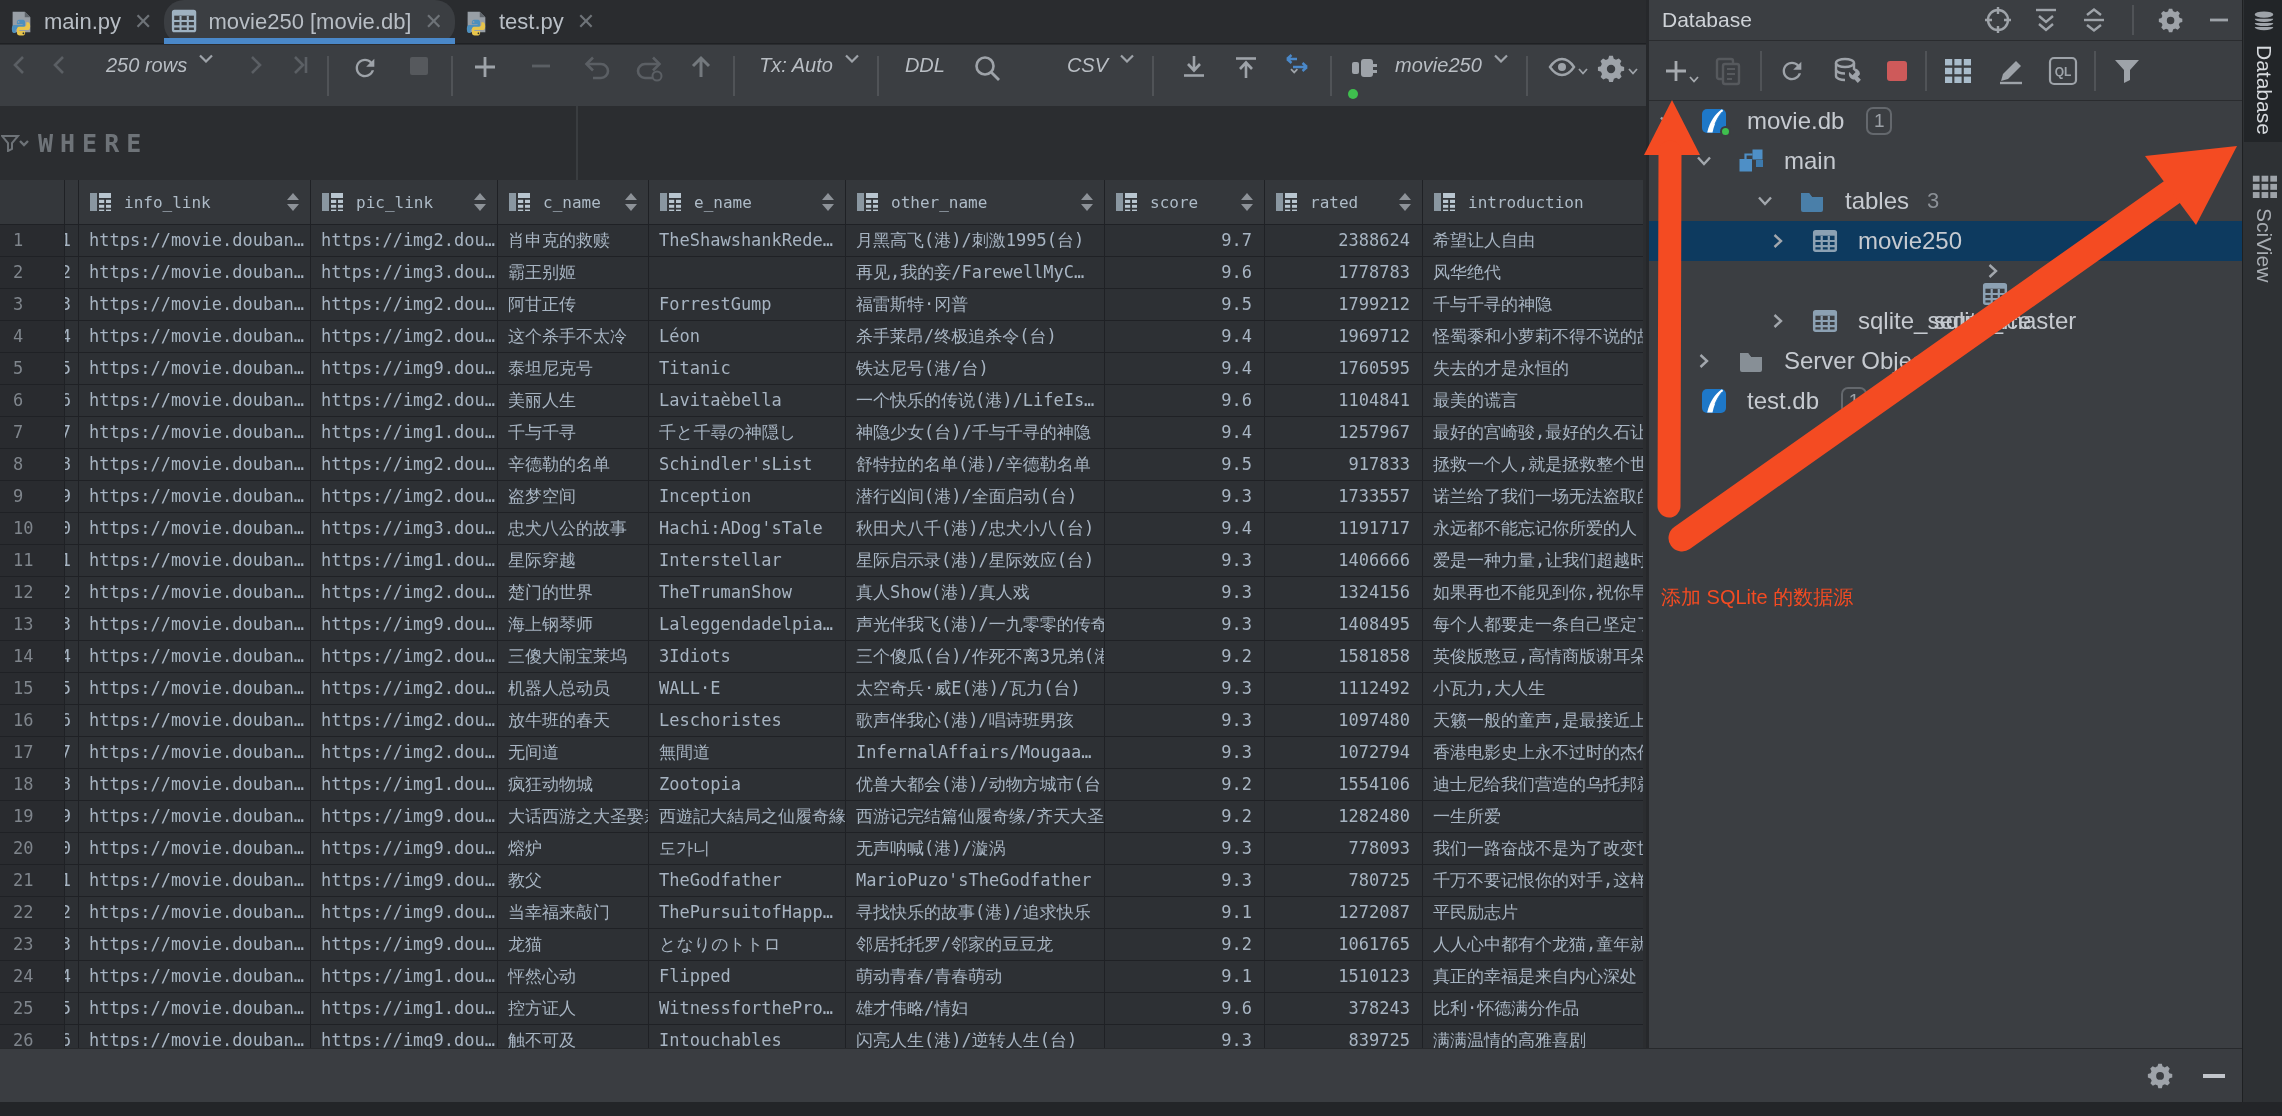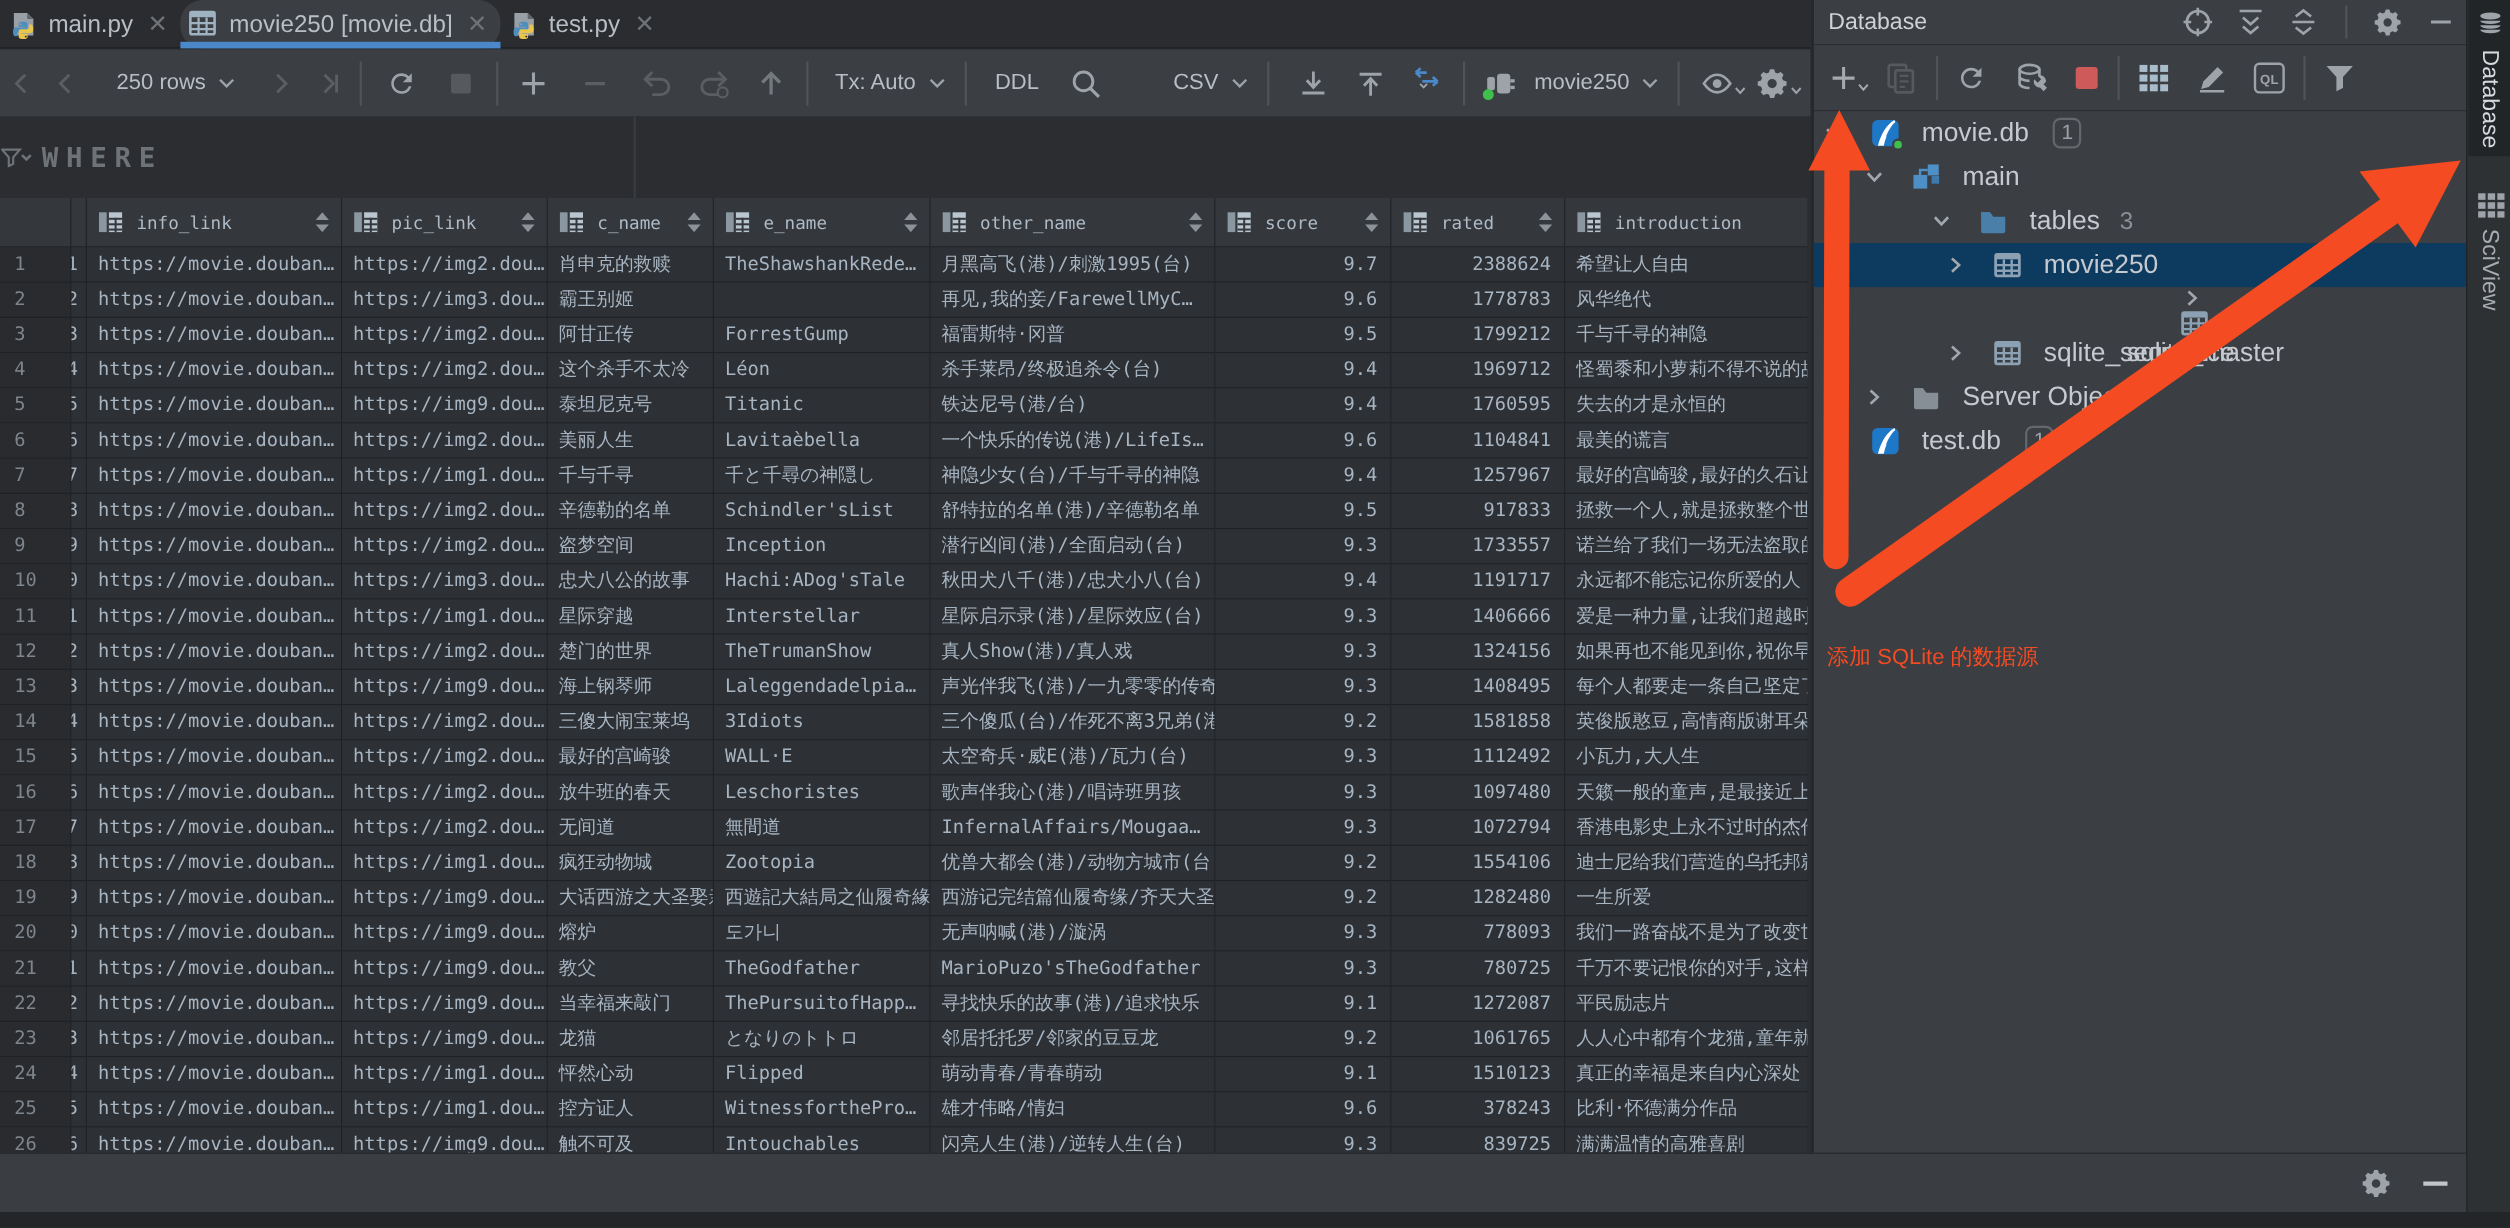--- a/index.html
+++ b/index.html
@@ -11,21 +11,21 @@
   .tabbar { position:absolute; left:0; top:0; width:2243px; height:44px; background:#2A2C2F; display:flex; border-bottom:1px solid #1F2124; }
   .etab { display:flex; align-items:center; gap:9px; padding:0 12px 0 7px; height:44px; position:relative; color:#B8BEC5; font-size:22px;border-radius:20px; }
   .etab.active { background:#3B3E42; }
   .etab.active::after { content:""; position:absolute; left:0; right:0; bottom:0; height:6px; background:#4A88C9; }
   .etab .close { color:#6E7378; font-size:22px; line-height:1; margin-left:4px; }
   .ticon { width:28px; height:28px; flex:0 0 auto; }
 
   
   .toolbar { position:absolute; left:0; top:45px; width:2243px; height:61px; background:#3B3E42; display:flex; align-items:center; color:#B9BEC4; font-size:20px; }
   .toolbar .grp { display:flex; align-items:center; }
-  .tbtn { display:flex; align-items:center; justify-content:center; height:44px; min-width:44px; border-radius:6px; }
+  .tbtn { display:flex; justify-content:center; height:44px; min-width:44px; border-radius:6px;font-style:italic; }
   .tbtn.nav { min-width:36px; }
   .tsep { width:2px; height:40px; background:#505357; margin:0 10px; flex:0 0 auto; }
   .tlabel { padding:0 6px; white-space:nowrap; }
   .chev { width:14px; height:9px; margin-left:6px; }
   svg { display:block; }
 
   
   .filterbar { position:absolute; left:0; top:106px; width:2243px; height:74px; background:#2B2D30; display:flex; }
   .fcell { flex:0 0 auto; display:flex; align-items:center; color:#6E7378; font-family:"DejaVu Sans Mono", monospace; font-size:25px; letter-spacing:7px; font-weight:bold; }
   .fcell.where { width:576px; }
@@ -697,21 +697,21 @@
     <div class="gcell c-score">9.2</div>
     <div class="gcell c-rated">1581858</div>
     <div class="gcell c-intro">英俊版憨豆,高情商版谢耳朵</div>
   </div>
 
   <div class="grow">
     <div class="gcell c-num">15</div>
     <div class="gcell c-id">15</div>
     <div class="gcell c-info">https://movie.douban…</div>
     <div class="gcell c-pic">https://img2.dou…</div>
-    <div class="gcell c-cname">最好的宫崎骏</div>
+    <div class="gcell c-cname">机器人总动员</div>
     <div class="gcell c-ename">WALL·E</div>
     <div class="gcell c-oname">太空奇兵·威E(港)/瓦力(台)</div>
     <div class="gcell c-score">9.3</div>
     <div class="gcell c-rated">1112492</div>
     <div class="gcell c-intro">小瓦力,大人生</div>
   </div>
 
   <div class="grow">
     <div class="gcell c-num">16</div>
     <div class="gcell c-id">16</div>

